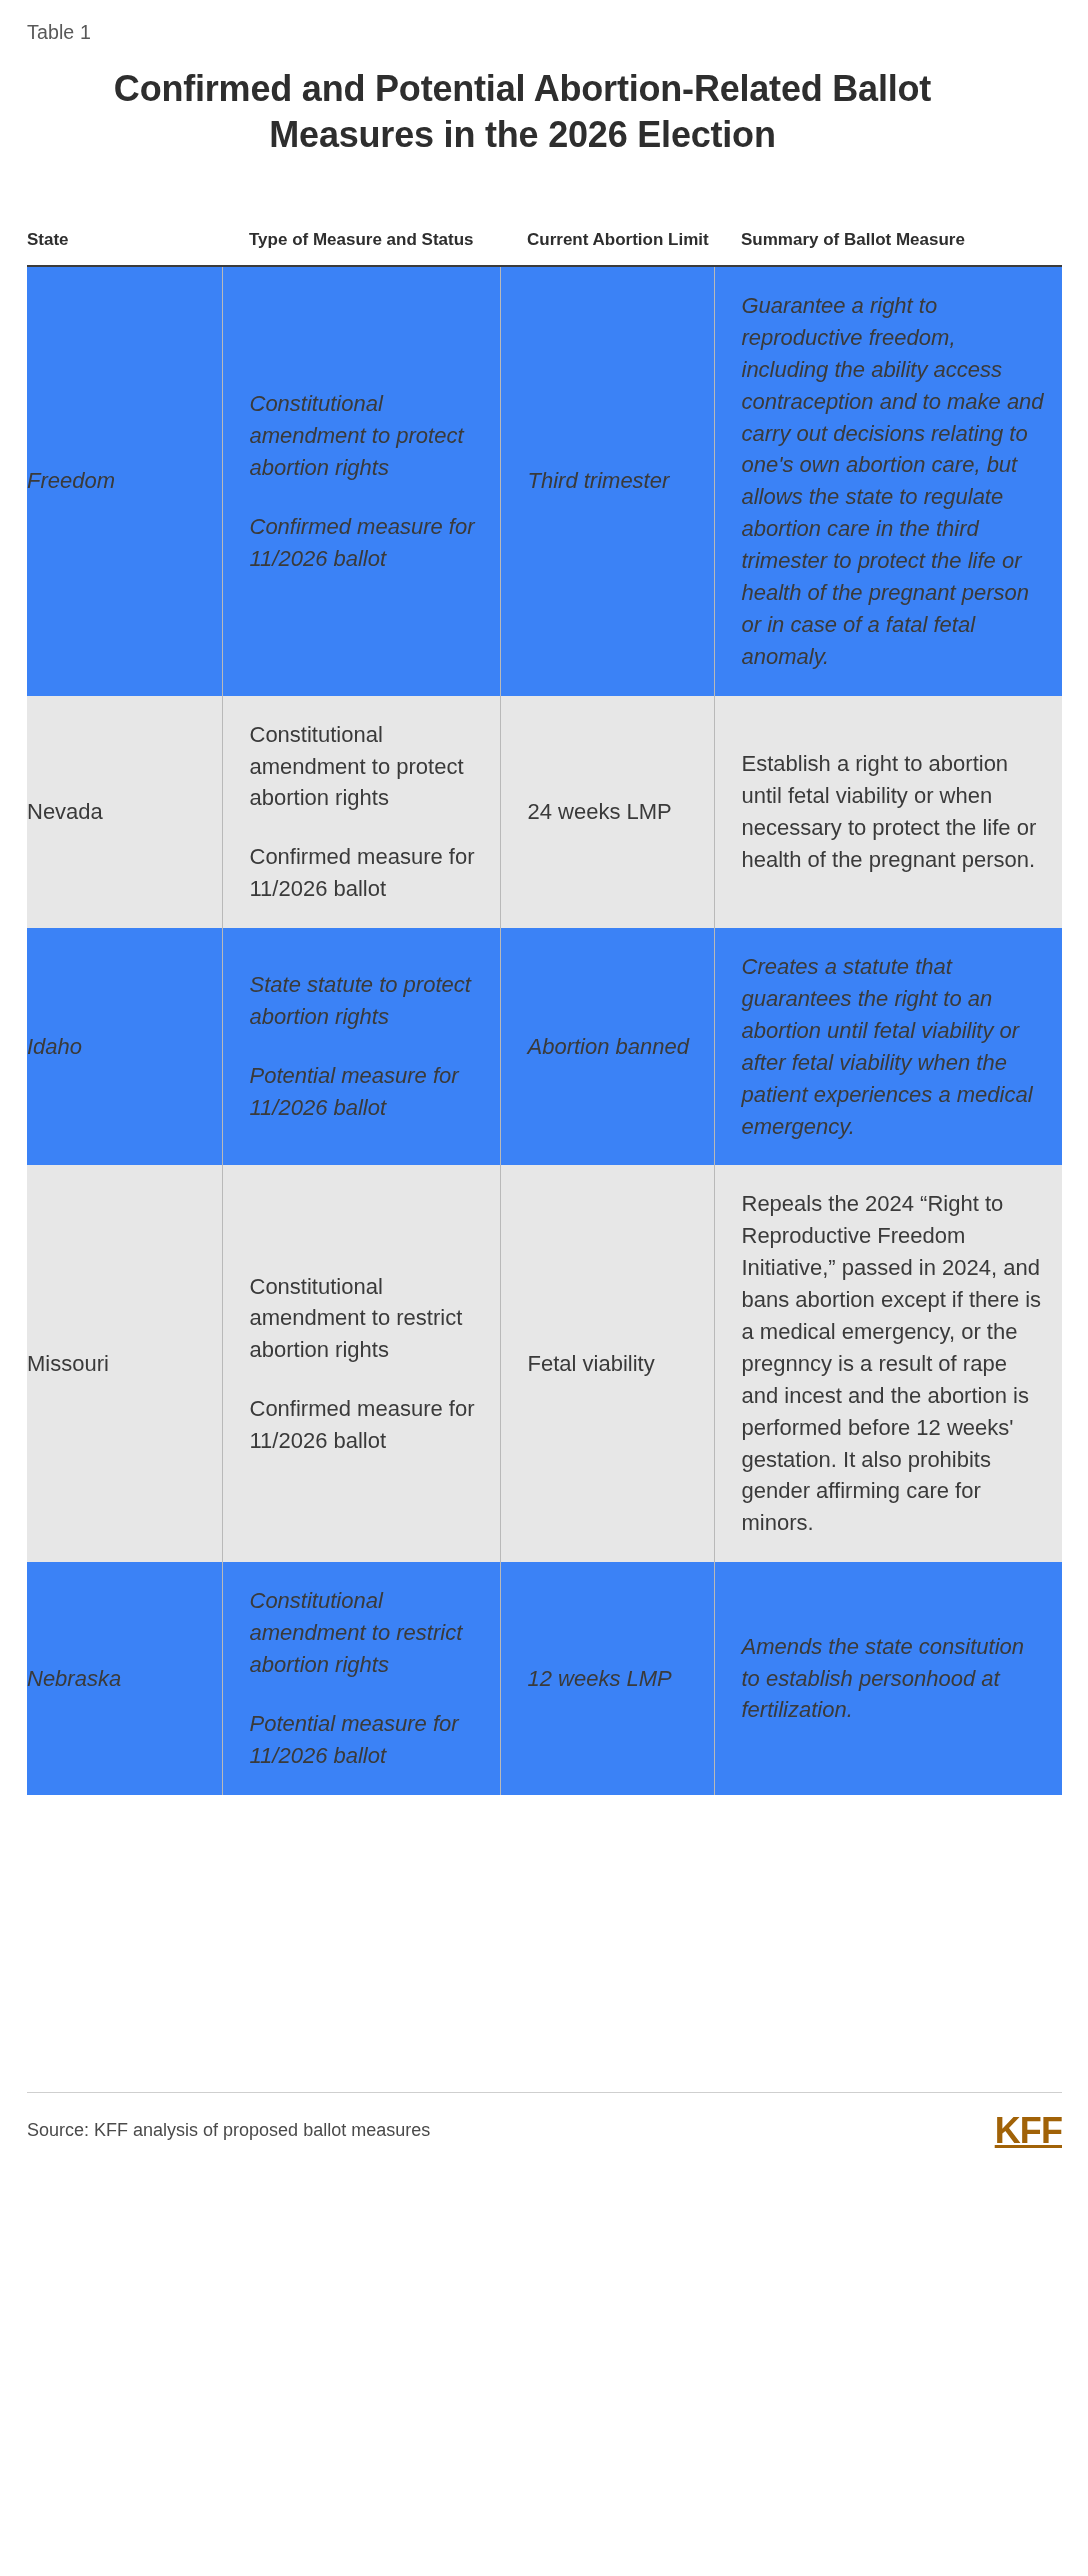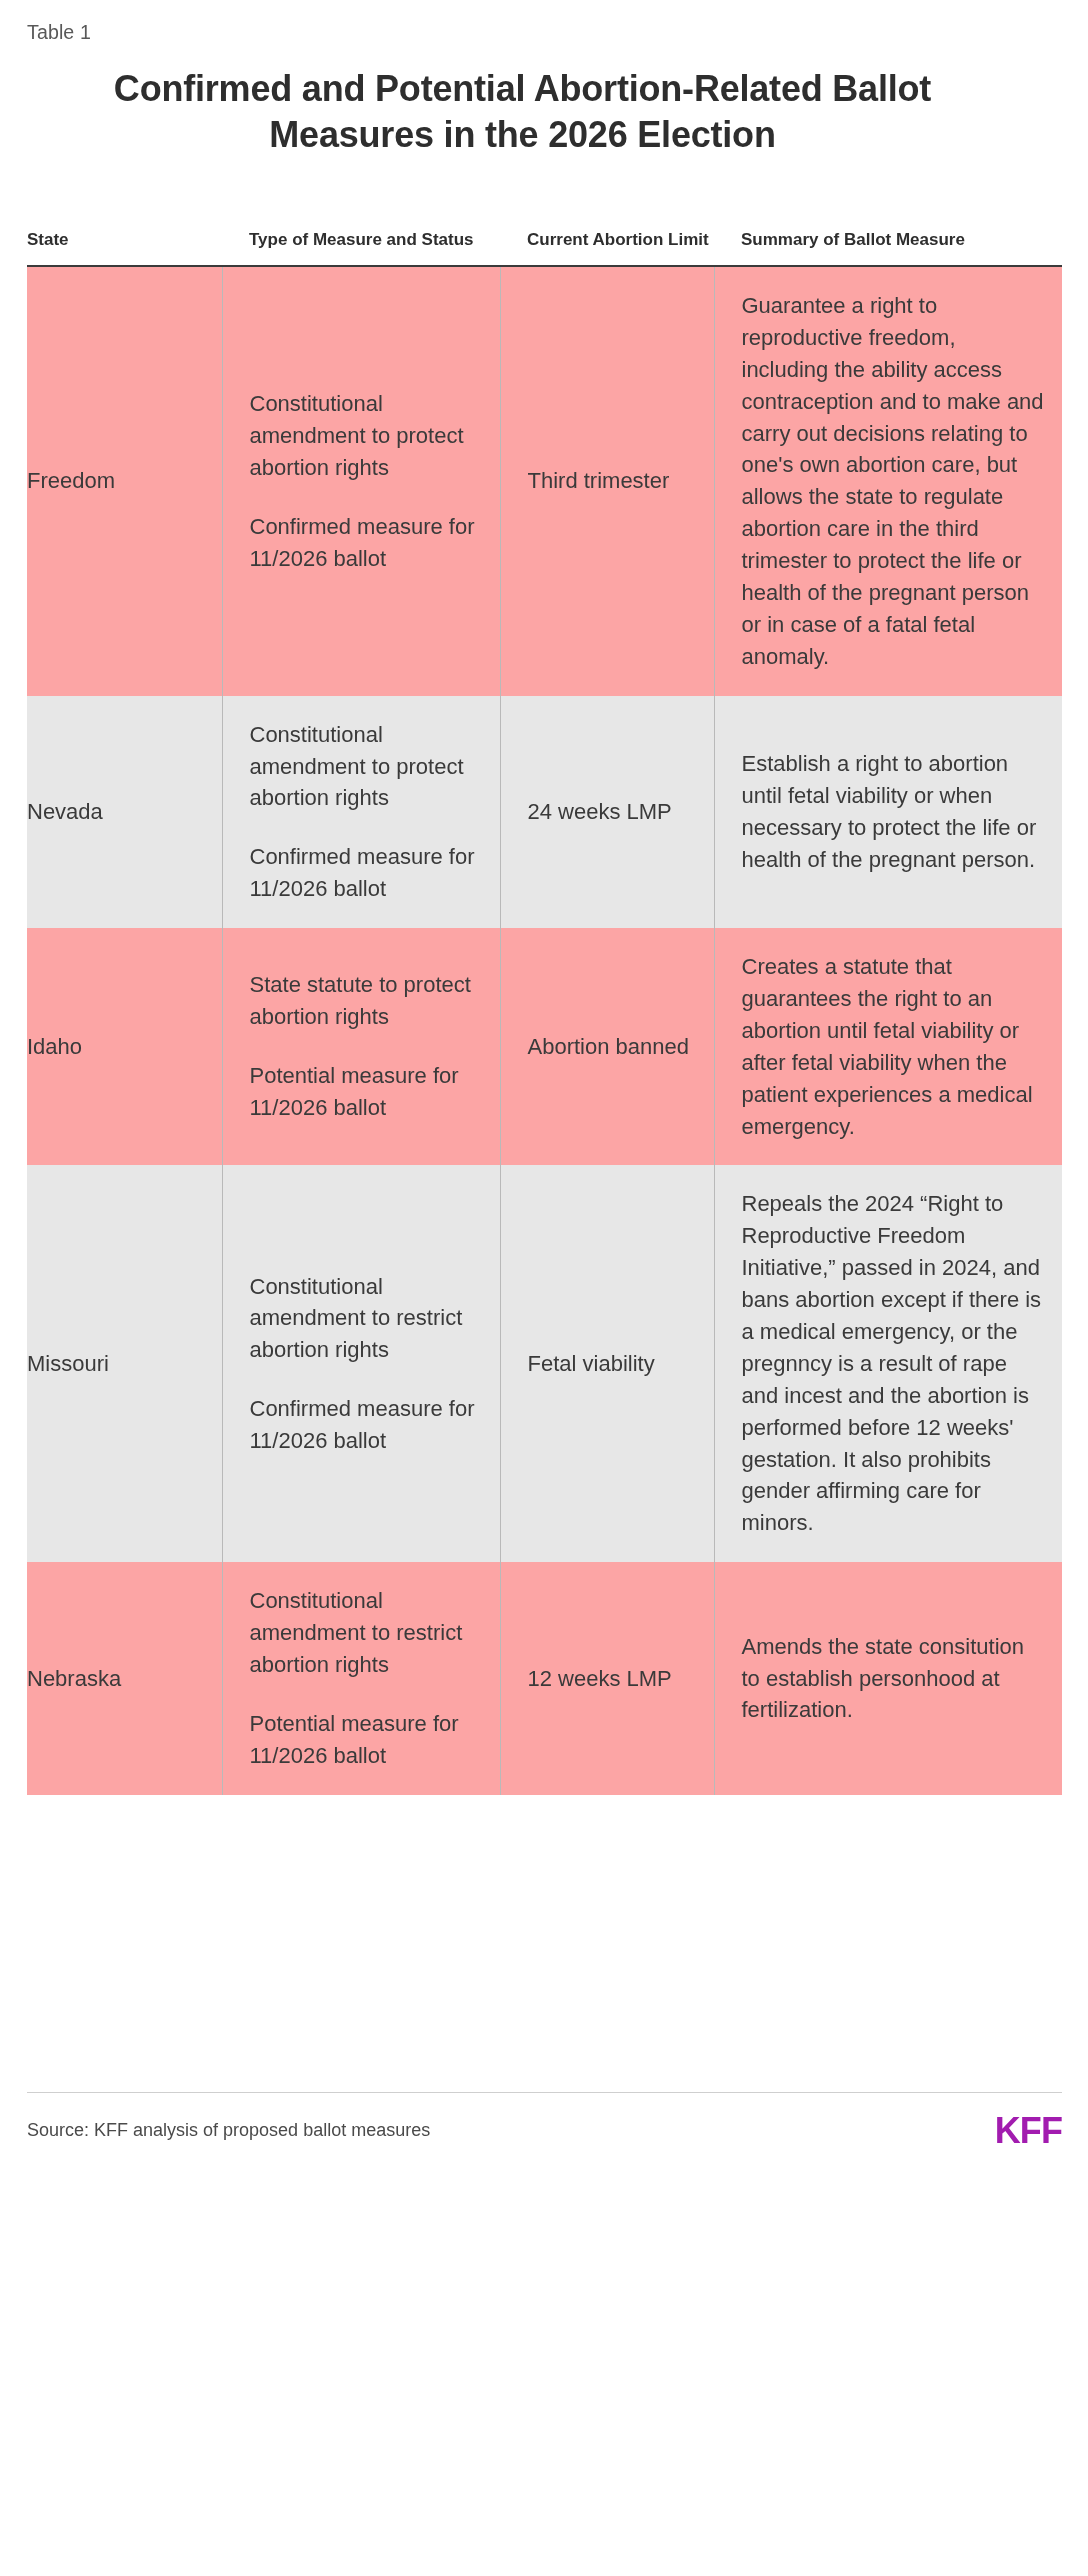--- a/index.html
+++ b/index.html
@@ -85,21 +85,21 @@
   table.kff tbody td.col-state {
     border-left: none;
     padding-left: 0;
   }
   table.kff tbody td.col-type,
   table.kff tbody td.col-limit,
   table.kff tbody td.col-summary {
     padding-left: 27px;
   }
   table.kff tbody tr.shaded td { background: #e7e7e7; }
-  table.kff tbody tr.plain  td { background: #fca5a5; }
+  table.kff tbody tr.plain  td { background: #3b82f6; font-style: italic; }
 
   .cell-p { margin: 0; }
   .cell-p + .cell-p { margin-top: 27px; }
 
   
   .footer {
     margin-top: auto;
     width: 1035px;
     border-top: 0.9px solid #cfcfcf;
     padding-top: 19.6px;
@@ -109,23 +109,24 @@
     justify-content: space-between;
   }
   .source-note {
     font-size: 18px;
     color: #4a4a4a;
     line-height: 1.2;
   }
   .kff-logo {
     font-size: 36px;
     font-weight: bold;
-    color: #a21caf;
+    color: #a16207;
     letter-spacing: -0.9px;
     line-height: 1;
+    text-decoration: underline;
   }
 </style>
 </head>
 <body>
 
 <div class="page">
 
   <div class="table-label">Table 1</div>
 
   <h1 class="chart-title">Confirmed and Potential Abortion-Related Ballot Measures in the 2026 Election</h1>

